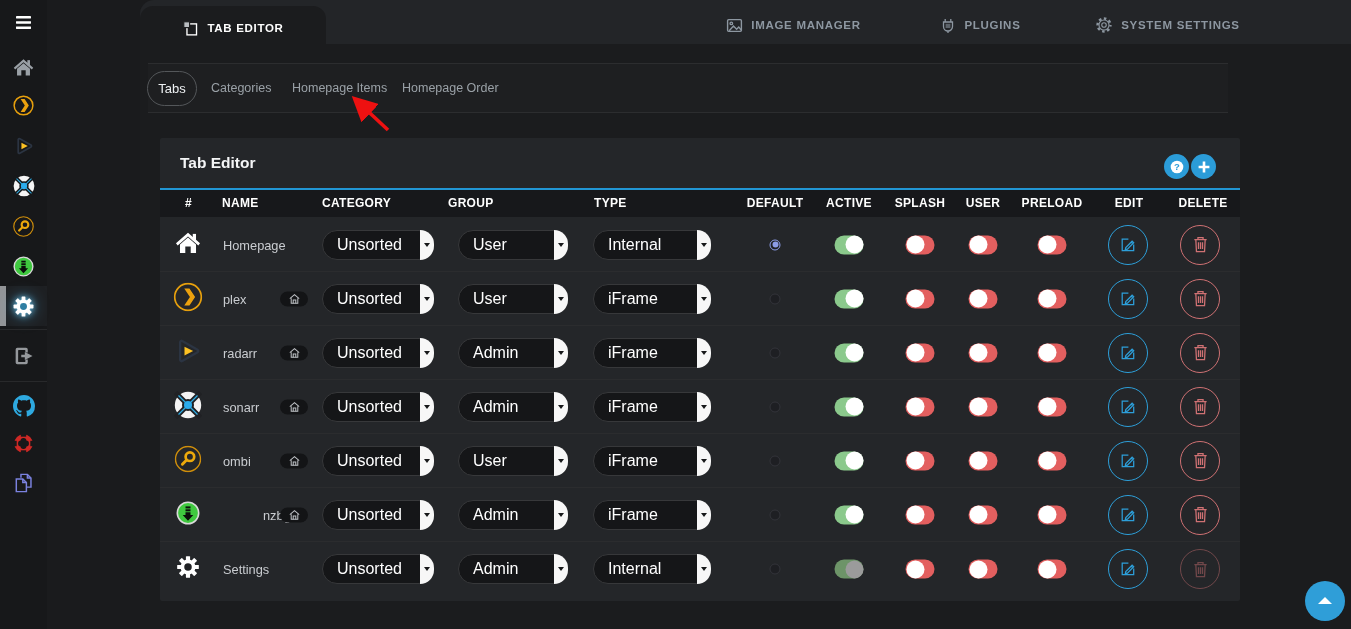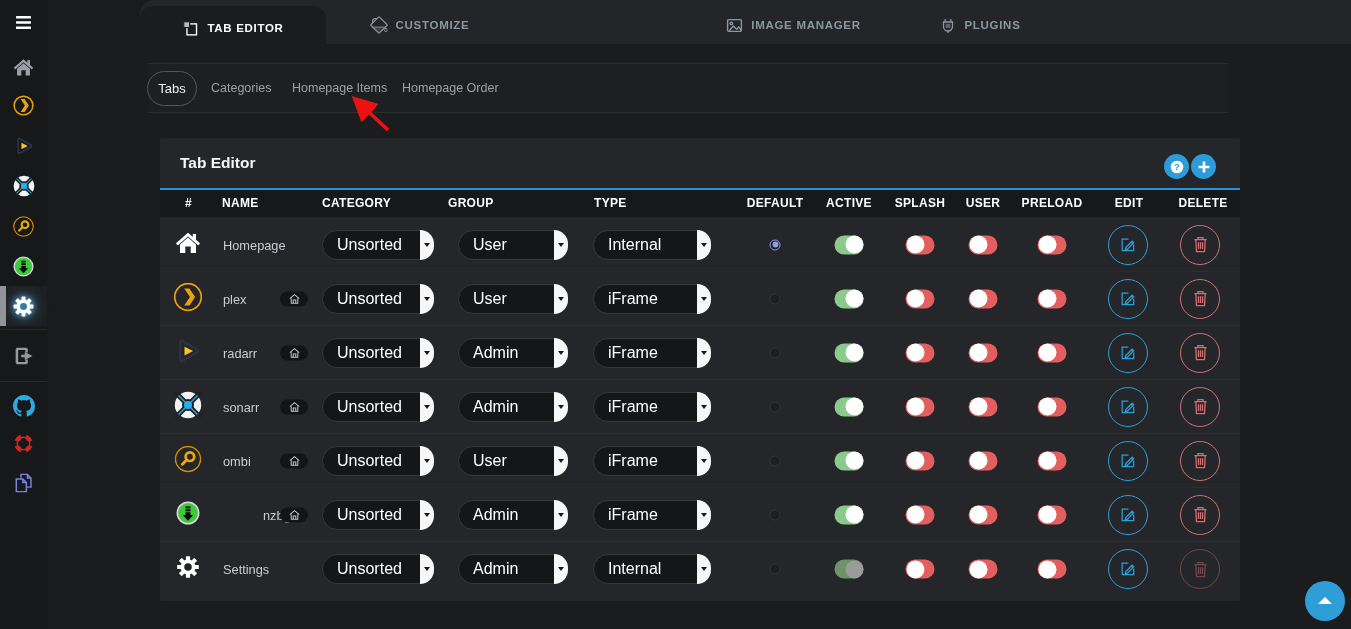--- a/index.html
+++ b/index.html
@@ -70,46 +70,44 @@
   .del  { border:1.5px solid #cf7173; }
 
   #scrolltop { position:absolute; left:1305px; top:581px; width:40px; height:40px; border-radius:50%; background:#2f9ed8; }
   #scrolltop:after { content:""; position:absolute; left:13px; top:16px; border-left:7px solid transparent; border-right:7px solid transparent; border-bottom:7px solid #fff; }
 </style>
 </head>
 <body>
 
 <div id="shell">
   <div id="strip">
-    <div class="tab" style="left:186px;width:187px;">
-      <svg width="18" height="18" viewBox="0 0 20 20" fill="none" stroke="#8d97a1" stroke-width="1.3">
-          <circle cx="6.2" cy="6.2" r="3.4"></circle>
-          <rect x="3.35" y="3.35" width="13.3" height="13.3" rx="0.8" transform="rotate(45 10 10)" fill="#232528"></rect>
-          <path d="M3.6 12.4h12.8" stroke-width="1.1"></path>
-          <path d="M4.6 13.4 10 18.8l5.4-5.4z" fill="#8d97a1" opacity="0.25" stroke="none"></path>
-          <path d="M17.6 13.3c.9 1.2 1.4 2 1.4 2.7a1.4 1.4 0 0 1-2.8 0c0-.7.5-1.5 1.4-2.7z" stroke-width="1.1"></path>
-        </svg>
-      <span>CUSTOMIZE</span>
-    </div>
     <div class="tab" style="left:560px;width:187px;">
       <svg width="17" height="17" viewBox="0 0 16 16" fill="none" stroke="#8d97a1" stroke-width="1.3">
           <rect x="1.5" y="2.5" width="13" height="11" rx="1"></rect>
           <circle cx="5" cy="6" r="1.2"></circle>
           <path d="M3 13l4-4.5 3 3 2-2 2.5 3"></path>
         </svg>
       <span>IMAGE MANAGER</span>
     </div>
     <div class="tab" style="left:747px;width:187px;">
       <svg width="16" height="17" viewBox="0 0 16 16" fill="none" stroke="#8d97a1" stroke-width="1.3">
           <path d="M5.2 1.5v3M10.8 1.5v3"></path>
           <path d="M3.5 4.5h9v4.5a4.5 4.5 0 0 1-9 0z"></path>
           <rect x="5.6" y="6.3" width="4.8" height="4.2" fill="#8d97a1" opacity="0.55" stroke="none"></rect>
           <path d="M8 13.5v2"></path>
         </svg>
       <span>PLUGINS</span>
+    </div>
+    <div class="tab" style="left:934px;width:187px;">
+      <svg width="18" height="18" viewBox="0 0 24 24" fill="none" stroke="#8d97a1">
+          <circle cx="12" cy="12" r="8.6" stroke-width="3.2" stroke-dasharray="3.4 3.35" stroke-dashoffset="1.2"></circle>
+          <circle cx="12" cy="12" r="6.7" stroke-width="1.5"></circle>
+          <circle cx="12" cy="12" r="3" stroke-width="1.5"></circle>
+        </svg>
+      <span>SYSTEM SETTINGS</span>
     </div>
   </div>
   <div id="tabactive">
     <div class="tab">
       <svg width="17" height="17" viewBox="0 0 24 24">
           <rect x="7" y="5.5" width="13.5" height="15.5" fill="none" stroke="#fff" stroke-width="1.9"></rect>
           <rect x="2.5" y="2.5" width="8.2" height="8.2" fill="#b9bdc1" stroke="#1c1d1f" stroke-width="1.6"></rect>
         </svg>
       <span>TAB EDITOR</span>
     </div>

